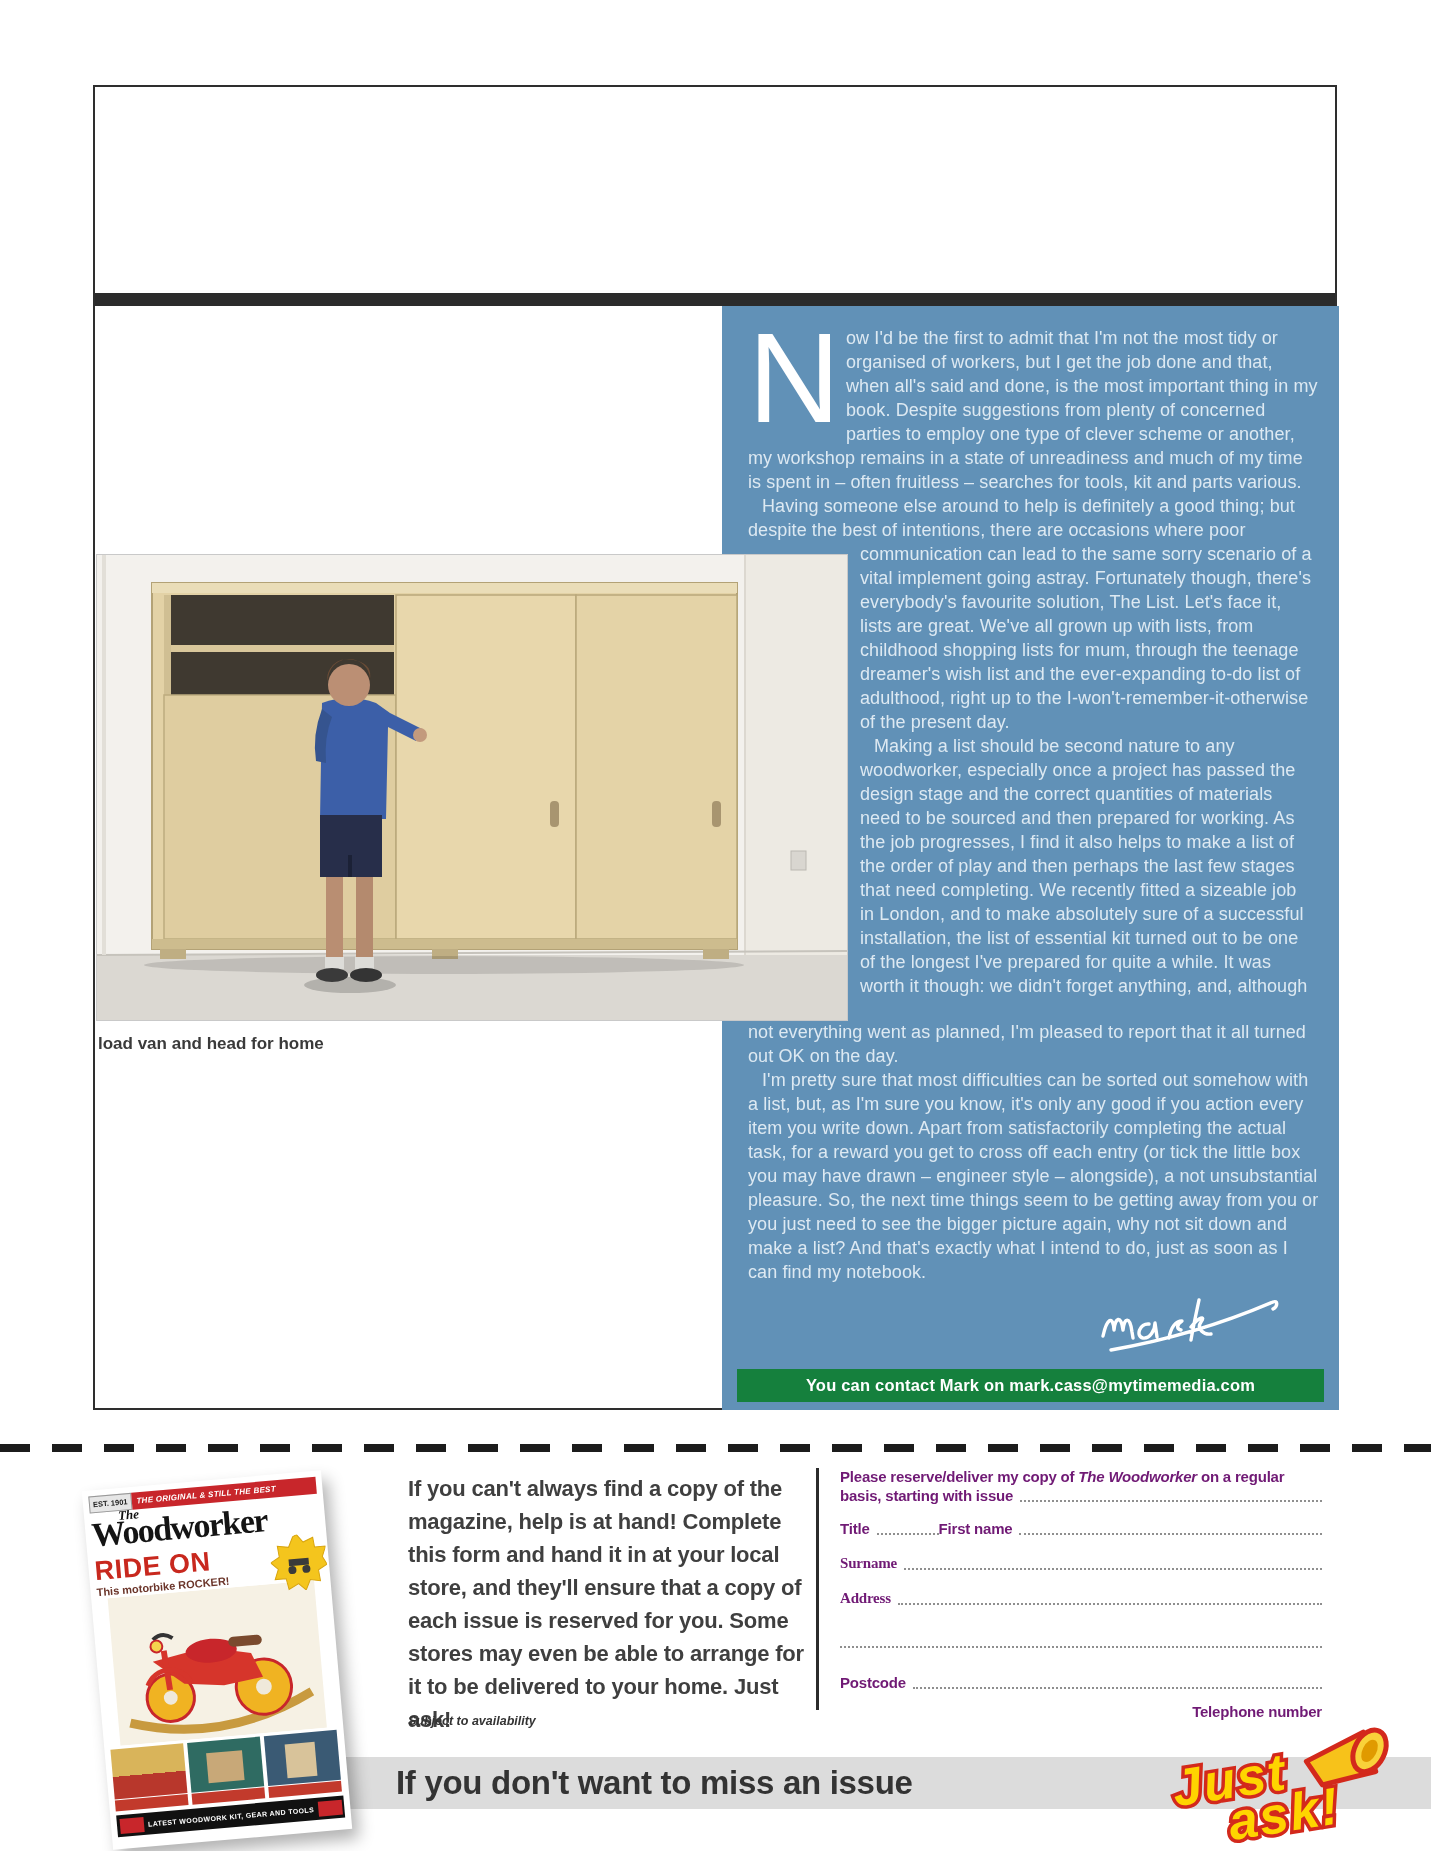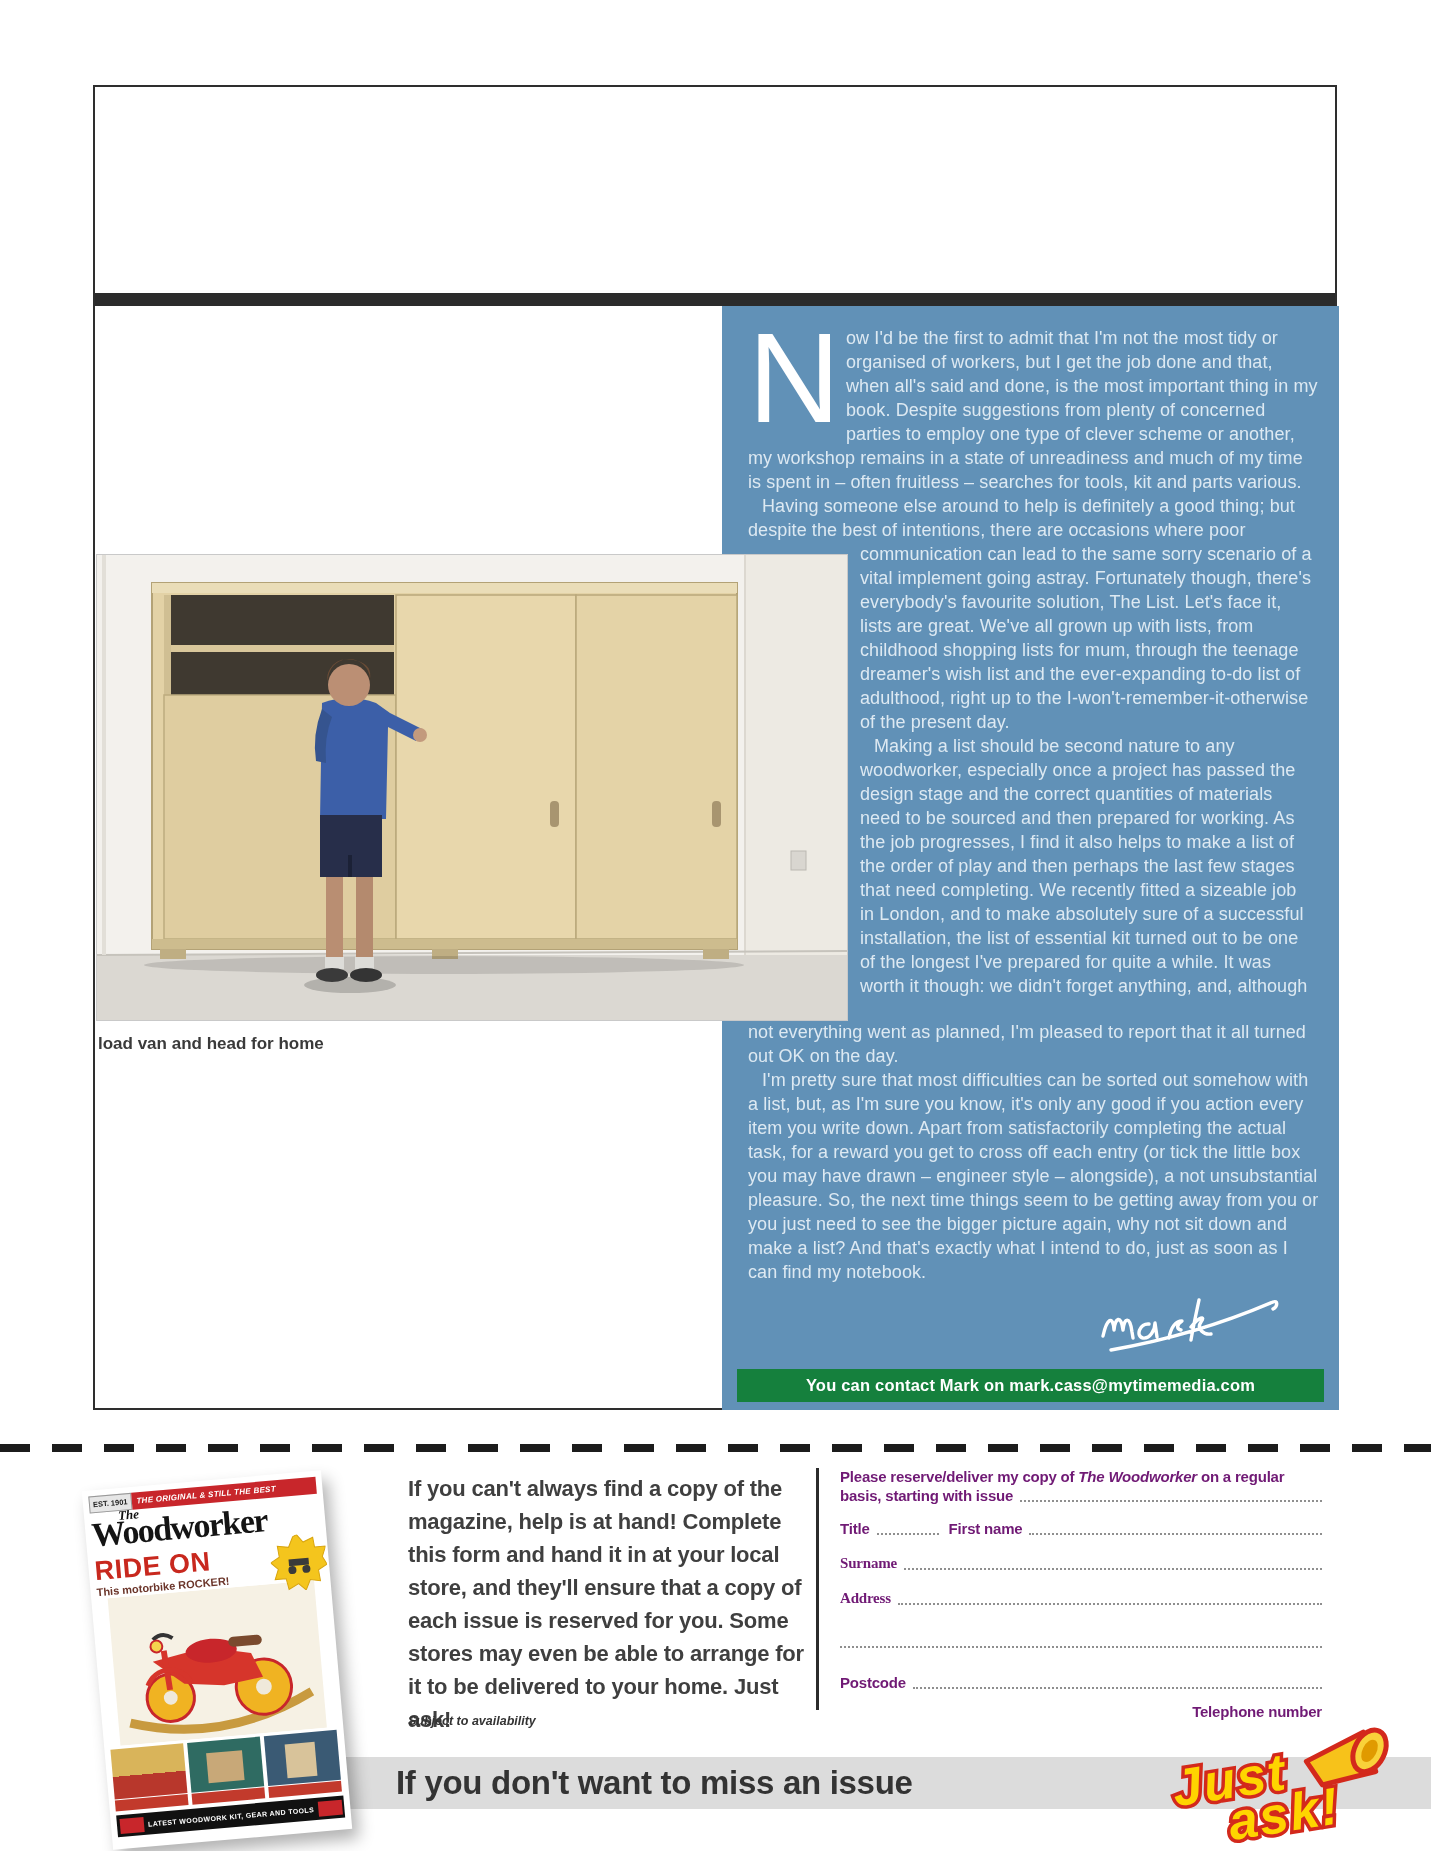--- a/index.html
+++ b/index.html
@@ -191,21 +191,21 @@
 
   <div class="resform">
     <div class="f-intro"><span>Please reserve/deliver my copy of </span><i>The Woodworker</i><span> on a regular</span></div>
     <div class="f-line">
       <span>basis, starting with issue</span>
       <span class="fill"></span>
     </div>
     <div class="f-line mt14">
       <span>Title</span>
       <span class="fill short"></span>
-      <span style="margin-left:10px">First name</span>
+      <span style="">First name</span>
       <span class="fill"></span>
     </div>
     <div class="f-line mt16">
       <span>Surname</span>
       <span class="fill"></span>
     </div>
     <div class="f-line mt16">
       <span>Address</span>
       <span class="fill"></span>
     </div>

